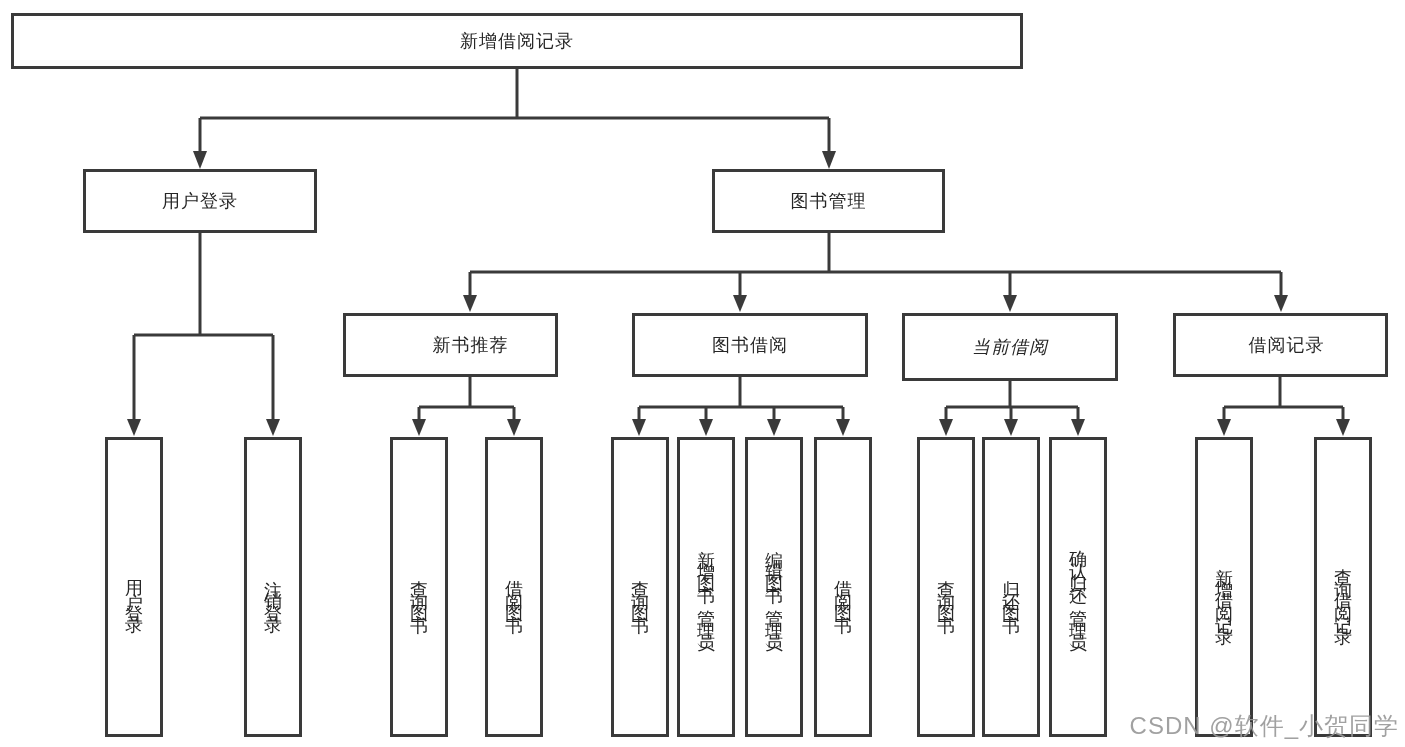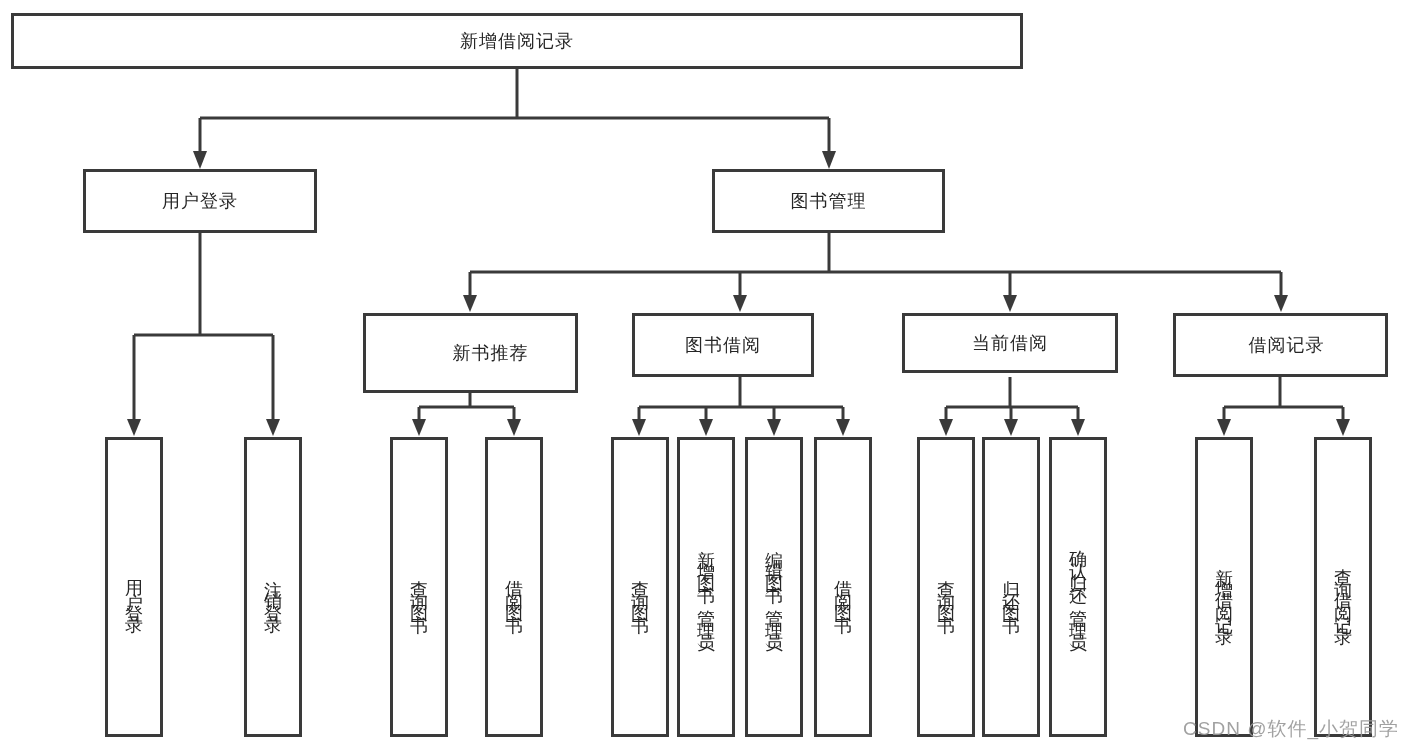--- a/index.html
+++ b/index.html
@@ -41,21 +41,21 @@
     writing-mode: vertical-rl;
     text-orientation: mixed;
     letter-spacing: 12px;
     font-size: 18px;
     padding-top: 6px;
   }
   .watermark {
     position: absolute;
     right: 6px;
     bottom: 5px;
-    font-size: 19px;
+    font-size: 24px;
     color: var(--wm);
     opacity: 0.92;
     letter-spacing: 1px;
     z-index: 10;
     white-space: nowrap;
   }
 </style>
 </head>
 <body>
 
@@ -125,23 +125,23 @@
       <polygon points="1217,419 1231,419 1224,436"></polygon>
       <polygon points="1336,419 1350,419 1343,436"></polygon>
     </g>
   </svg>
 
   <div class="node" style="left:11px; top:13px; width:1012px; height:56px;">新增借阅记录</div>
 
   <div class="node" style="left:83px; top:169px; width:234px; height:64px;">用户登录</div>
   <div class="node" style="left:712px; top:169px; width:233px; height:64px;text-align:center;">图书管理</div>
 
-  <div class="node" style="left:363px; top:313px; width:215px; height:80px;padding-left:40px;">新书推荐</div>
-  <div class="node" style="left:632px; top:313px; width:182px; height:64px;">图书借阅</div>
-  <div class="node" style="left:902px; top:313px; width:216px; height:60px;">当前借阅</div>
+  <div class="node" style="left:343px; top:313px; width:215px; height:64px;padding-left:40px;">新书推荐</div>
+  <div class="node" style="left:632px; top:313px; width:236px; height:64px;">图书借阅</div>
+  <div class="node" style="left:902px; top:313px; width:216px; height:68px;font-style:italic;">当前借阅</div>
   <div class="node" style="left:1173px; top:313px; width:215px; height:64px;padding-left:12px;">借阅记录</div>
 
   <div class="node leaf" style="left:105px; top:437px; width:58px; height:300px;">用户登录</div>
   <div class="node leaf" style="left:244px; top:437px; width:58px; height:300px;">注销登录</div>
 
   <div class="node leaf" style="left:390px; top:437px; width:58px; height:300px;">查询图书</div>
   <div class="node leaf" style="left:485px; top:437px; width:58px; height:300px;">借阅图书</div>
 
   <div class="node leaf" style="left:611px; top:437px; width:58px; height:300px;">查询图书</div>
   <div class="node leaf" style="left:677px; top:437px; width:58px; height:300px;">新增图书（管理员）</div>

